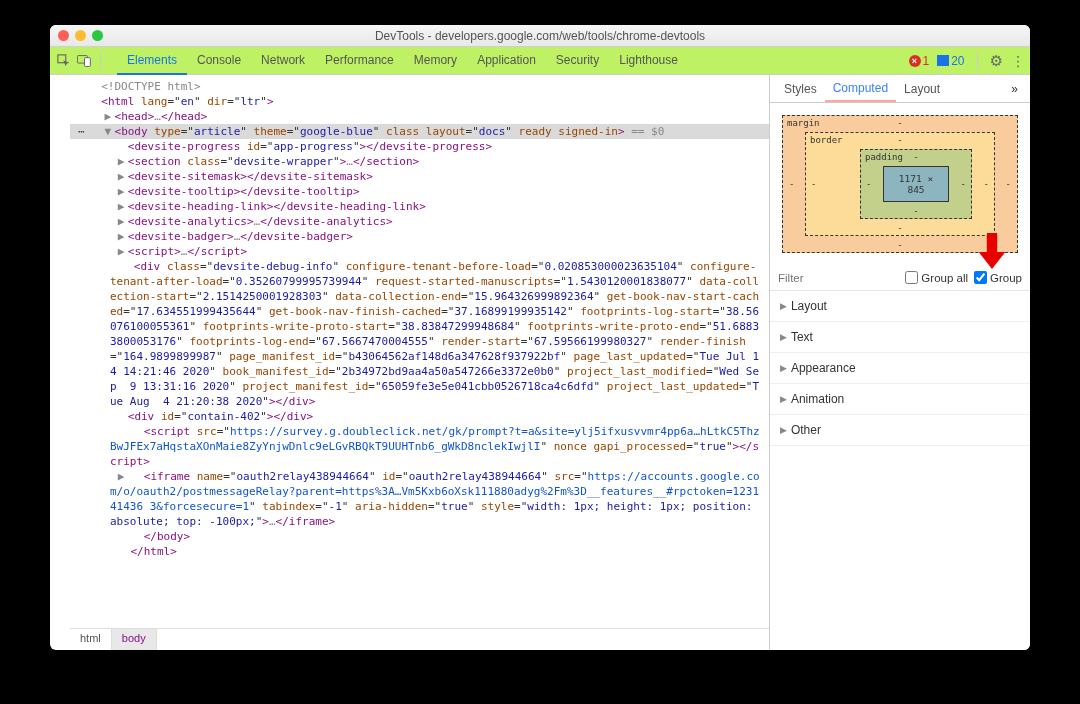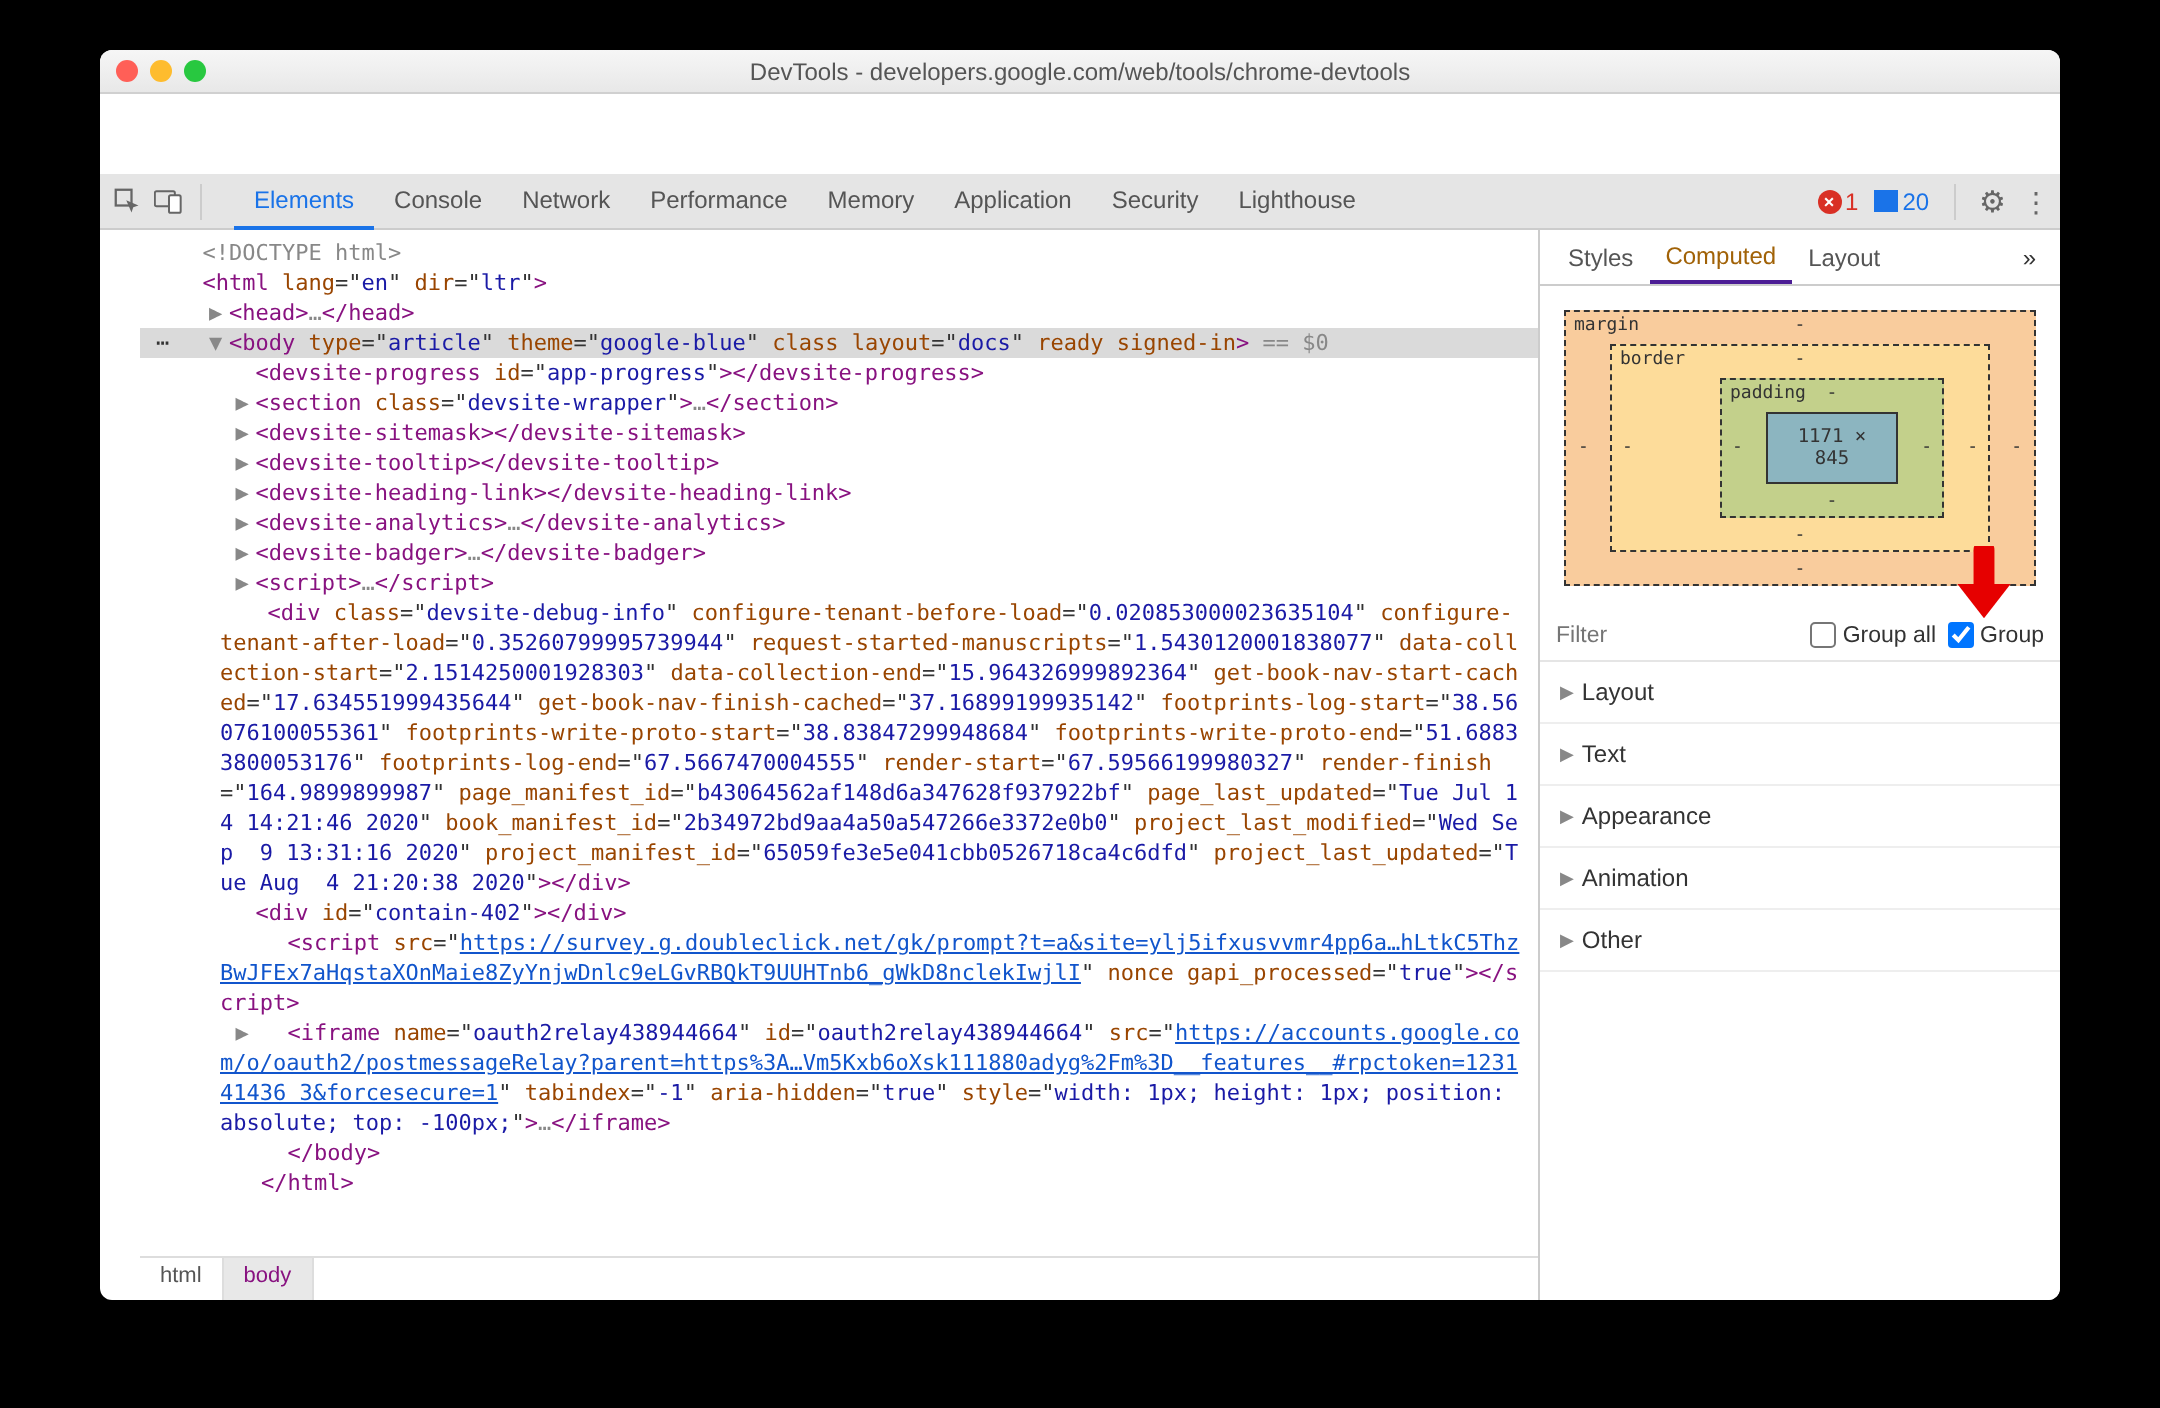--- a/index.html
+++ b/index.html
@@ -11,23 +11,23 @@
     display: flex; flex-direction: column; overflow: hidden;
   }
   .titlebar {
     height: 22px; background: linear-gradient(#f6f6f6,#e8e8e8);
     display: flex; align-items: center; padding: 0 8px; gap: 6px;
     border-bottom: 1px solid #d0d0d0; position: relative;
   }
   .tl-dot { width: 11px; height: 11px; border-radius: 50%; }
   .tl-title { position:absolute; left:0; right:0; text-align:center; font-size:12px; color:#555; pointer-events:none;}
   .toolbar {
-    height: 28px; background: #e5e5e5; border-bottom: 1px solid #ccc;
+    height: 28px; background: #bef264; border-bottom: 1px solid #ccc;
     display: flex; align-items: center; padding: 0 6px; gap: 4px;
-    font-size: 12px; color: #555; margin-top: 40px;
+    font-size: 12px; color: #555;
   }
   .tb-sep { width:1px; height:18px; background:#ccc; margin:0 4px;}
   .tb-icon { width: 16px; height:16px; display:flex; align-items:center; justify-content:center; color:#666;}
   .tb-tabs { display:flex; gap: 0; margin-left: 8px; }
   .tb-tab { padding: 6px 10px; color:#555; cursor:pointer; }
   .tb-tab.active { color:#1a73e8; border-bottom:2px solid #1a73e8; font-weight:500; }
   .tb-right { margin-left:auto; display:flex; align-items:center; gap:8px;}
   .badge-err { color:#d93025; display:flex; align-items:center; gap:2px;}
   .badge-msg { color:#1a73e8; display:flex; align-items:center; gap:2px;}
   .err-circ { width:12px;height:12px;border-radius:50%;background:#d93025;color:#fff;display:flex;align-items:center;justify-content:center;font-size:9px;font-weight:bold;}
@@ -37,31 +37,31 @@
   .kebab { font-size:14px; color:#666; letter-spacing:-1px;}
   .content { flex:1; display:flex; overflow:hidden; }
   .elements-pane { flex:1; display:flex; flex-direction:column; border-right:1px solid #ccc; min-width:0;margin-left:20px;}
   .dom-tree { flex:1; overflow:auto; font-family: Menlo, Consolas, monospace; font-size:11px; line-height:15px; padding:4px 0;}
   .dom-line { white-space: pre; padding: 0 8px; }
   .dom-line.sel { background:#dadada; }
   .tag-punc { color:#881280;}
   .tag-name { color:#881280;}
   .attr-name { color:#994500;}
   .attr-val { color:#1a1aa6;}
-  .attr-link { color:#1155cc; text-decoration:underline;}
+  .attr-link { color:#1155cc; }
   .gray { color:#888;}
   .arrow { color:#888; display:inline-block; width:10px;}
   .dbg { white-space: pre-wrap; word-break: break-all; padding-left: 40px; text-indent: -16px;}
   .breadcrumb { height: 22px; border-top:1px solid #ddd; display:flex; align-items:stretch; font-size:11px; color:#555;}
   .bc-item { padding: 3px 10px; border-right:1px solid #ddd; cursor:pointer; }
   .bc-item.sel { background:#e8e8e8; color:#881280;}
   .side-pane { width: 260px; display:flex; flex-direction:column; background:#fff; }
   .sp-tabs { height:28px; display:flex; align-items:center; border-bottom:1px solid #ccc; padding:0 6px; gap:0; font-size:12px;}
   .sp-tab { padding:5px 8px; color:#555; cursor:pointer; }
-  .sp-tab.active { color:#a16207; border-bottom:2px solid #4c1d95; font-weight:500;text-align:center;}
+  .sp-tab.active { color:#3b82f6; border-bottom:2px solid #fca5a5; font-weight:500;text-align:center;}
   .sp-more { margin-left:auto; padding:5px 6px;}
   .box-model-wrap { padding: 12px; display:flex; justify-content:center; }
   .bm { position:relative; font-family: Menlo, monospace; font-size:9.5px; text-align:center;}
   .bm .layer { position:relative; padding: 16px 22px; border:1px dashed #333;}
   .bm .lbl { position:absolute; top:2px; left:4px; font-size:9px;}
   .bm .val { position:absolute; font-size:9px;}
   .bm-margin { background:#f9cc9d; }
   .bm-border { background:#fddc9a; border-style:solid;}
   .bm-padding { background:#c3d08b; border-style:dashed;margin-left:32px;}
   .bm-content { background:#8cb5c0; border:1px solid #333; padding: 6px 12px;}

